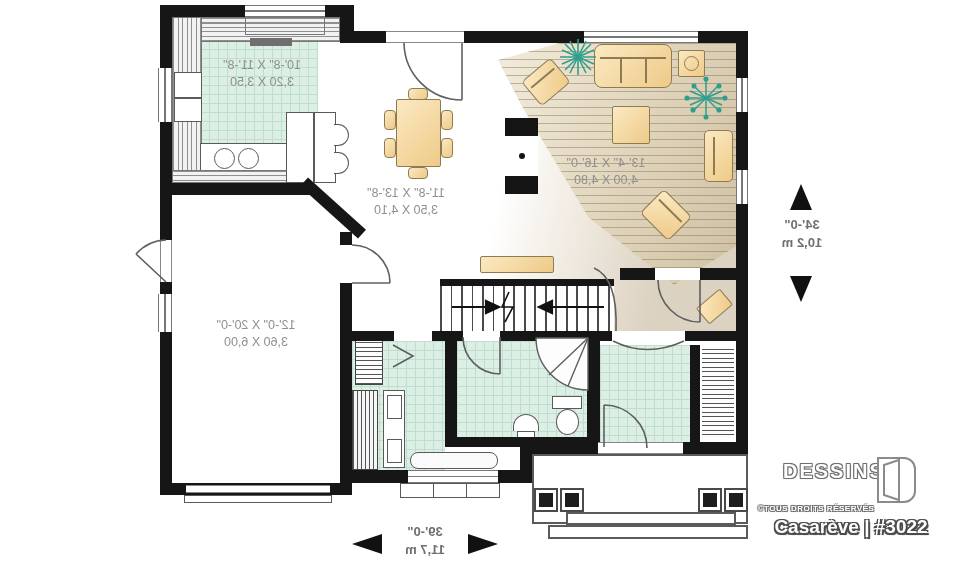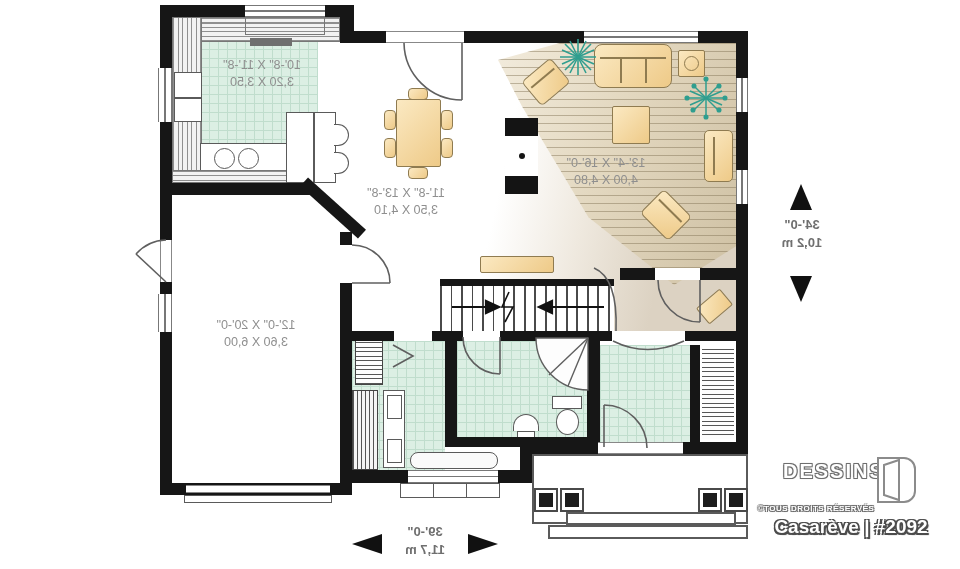--- a/index.html
+++ b/index.html
@@ -263,16 +263,16 @@
   </div>
   <div class="tri" style="left:468px;top:534px;border-top:10px solid transparent;border-bottom:10px solid transparent;border-left:30px solid #111;"></div>
 
   <div class="abs" style="left:745px;top:452px;width:212px;height:100px;">
     <div class="abs outline-txt" style="left:38px;top:8px;width:94px;text-align:center;font-size:20px;font-weight:bold;letter-spacing:2px;">DESSINS</div>
     <svg class="abs" style="left:128px;top:2px;" width="46" height="54" viewBox="0 0 46 54">
       <path d="M5 4 h26 a11 11 0 0 1 11 11 v22 a11 11 0 0 1 -11 11 h-26 z" fill="#ffffff" stroke="#8b8b8b" stroke-width="2"></path>
       <path d="M11 11 l15 -5 v40 l-15 -5 z" fill="#ffffff" stroke="#8b8b8b" stroke-width="2"></path>
     </svg>
     <div class="abs outline-txt" style="left:8px;top:52px;width:126px;text-align:center;font-size:8px;font-weight:bold;letter-spacing:0.5px;">©TOUS DROITS RÉSERVÉS</div>
-    <div class="abs outline-strong" style="left:26px;top:64px;width:160px;text-align:center;font-size:19px;font-weight:bold;">Casarève | #2092</div>
+    <div class="abs outline-strong" style="left:26px;top:64px;width:160px;text-align:center;font-size:19px;font-weight:bold;">Casarève | #3022</div>
   </div>
 
 </div>
 
 </body></html>

